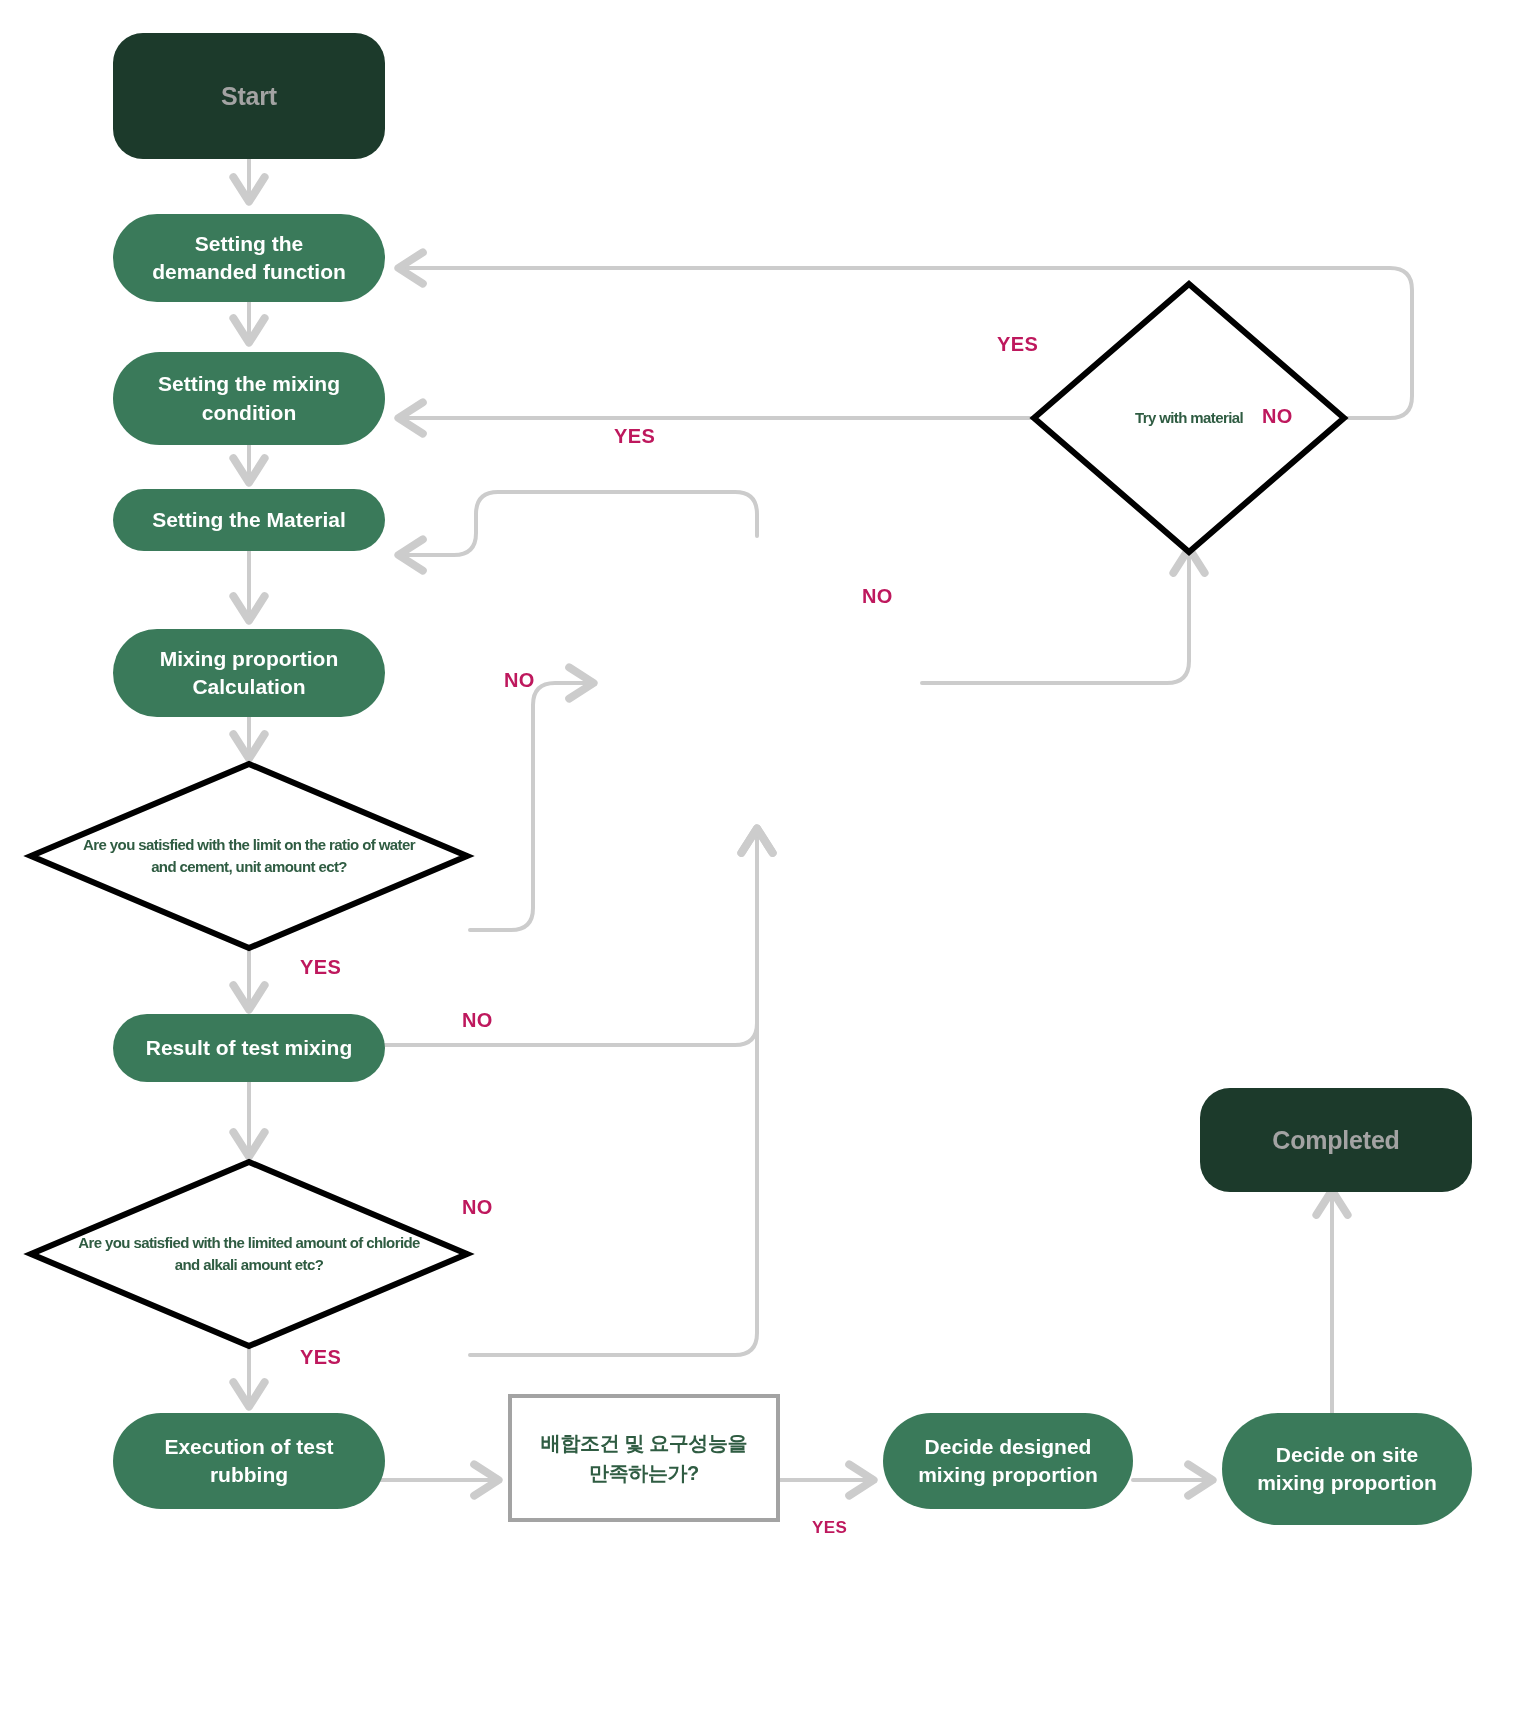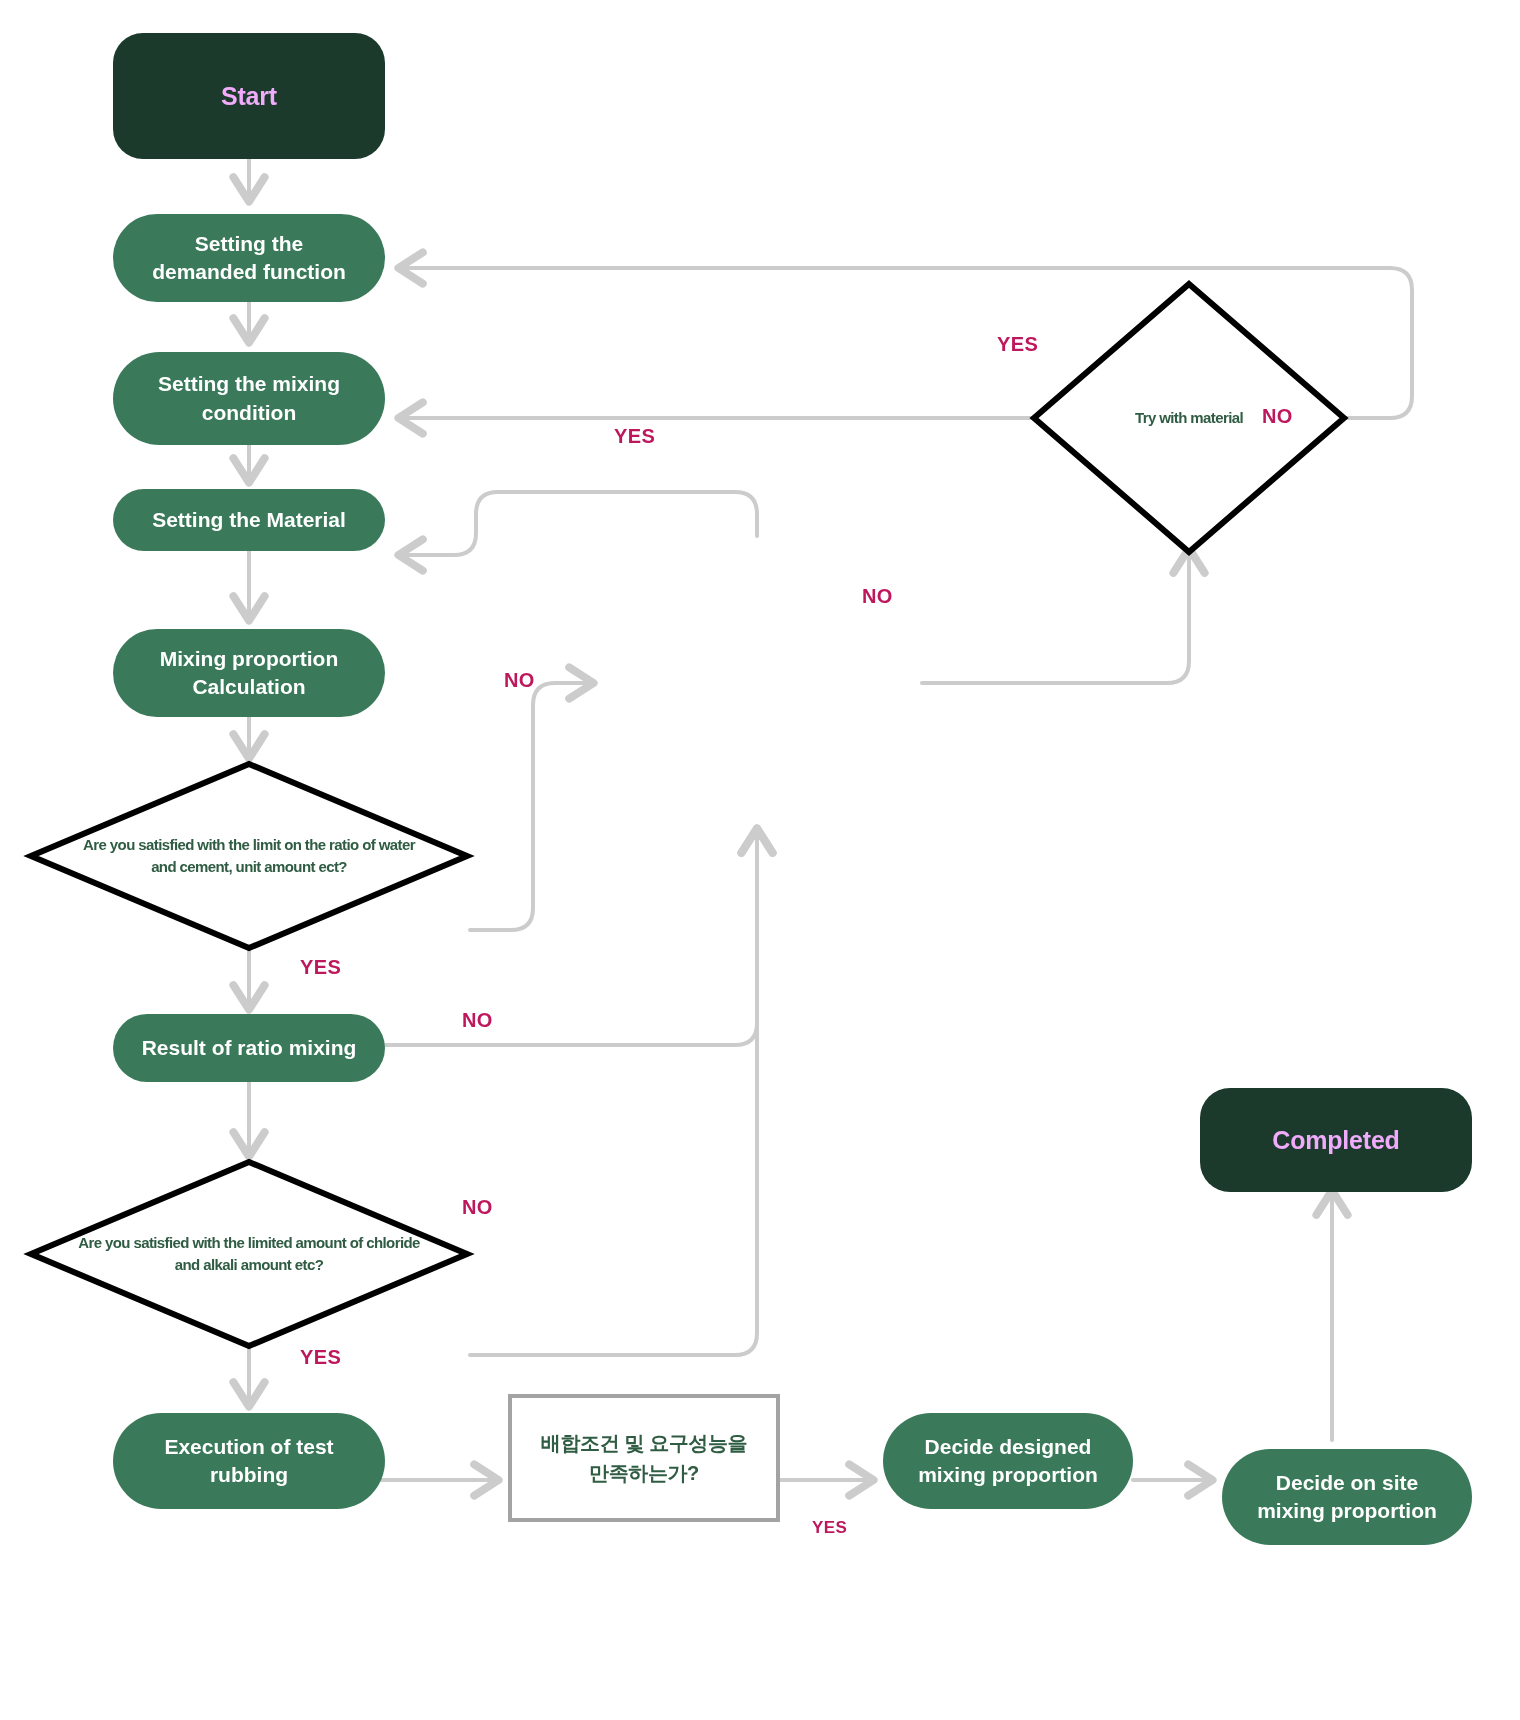--- a/index.html
+++ b/index.html
@@ -31,21 +31,21 @@
     position: absolute;
     box-sizing: border-box;
     display: flex;
     align-items: center;
     justify-content: center;
     text-align: center;
   }
   
   .term {
     background: #1c3a2b;
-    color: #f0abfc;
+    color: #a3a3a3;
     border-radius: 30px;
     font-size: 25px;
     font-weight: bold;
     letter-spacing: -0.2px;
   }
   
   .proc {
     background: #3a7a5a;
     color: #ffffff;
     border-radius: 60px;
@@ -185,21 +185,21 @@
   <div class="diamond" style="left:27px; top:760px; width:444px; height:192px;">
     <svg width="444" height="192" viewBox="0 0 444 192">
       <polygon points="222,4 440,96 222,188 4,96" fill="#ffffff" stroke="#000000" stroke-width="6"></polygon>
     </svg>
     <div class="dlabel">
       <span>Are you satisfied with the limit on the ratio of water and cement, unit amount ect?</span>
     </div>
   </div>
 
   <div class="node proc" style="left:113px; top:1014px; width:272px; height:68px;">
-    <span>Result of ratio mixing</span>
+    <span>Result of test mixing</span>
   </div>
 
   <div class="diamond" style="left:27px; top:1158px; width:444px; height:192px;">
     <svg width="444" height="192" viewBox="0 0 444 192">
       <polygon points="222,4 440,96 222,188 4,96" fill="#ffffff" stroke="#000000" stroke-width="6"></polygon>
     </svg>
     <div class="dlabel">
       <span>Are you satisfied with the limited amount of chloride and alkali amount etc?</span>
     </div>
   </div>
@@ -209,21 +209,21 @@
   </div>
 
   <div class="rectbox" style="left:508px; top:1394px; width:272px; height:128px;">
     <span>배합조건 및 요구성능을<br>만족하는가?</span>
   </div>
 
   <div class="node proc" style="left:883px; top:1413px; width:250px; height:96px;">
     <span>Decide designed<br>mixing proportion</span>
   </div>
 
-  <div class="node proc" style="left:1222px; top:1413px; width:250px; height:96px;margin-top:36px;">
+  <div class="node proc" style="left:1222px; top:1413px; width:250px; height:112px;">
     <span>Decide on site<br>mixing proportion</span>
   </div>
 
   <div class="node term" style="left:1200px; top:1088px; width:272px; height:104px;">
     <span>Completed</span>
   </div>
 
 
   <div class="diamond" style="left:1030px; top:280px; width:318px; height:276px;">
     <svg width="318" height="276" viewBox="0 0 318 276">

